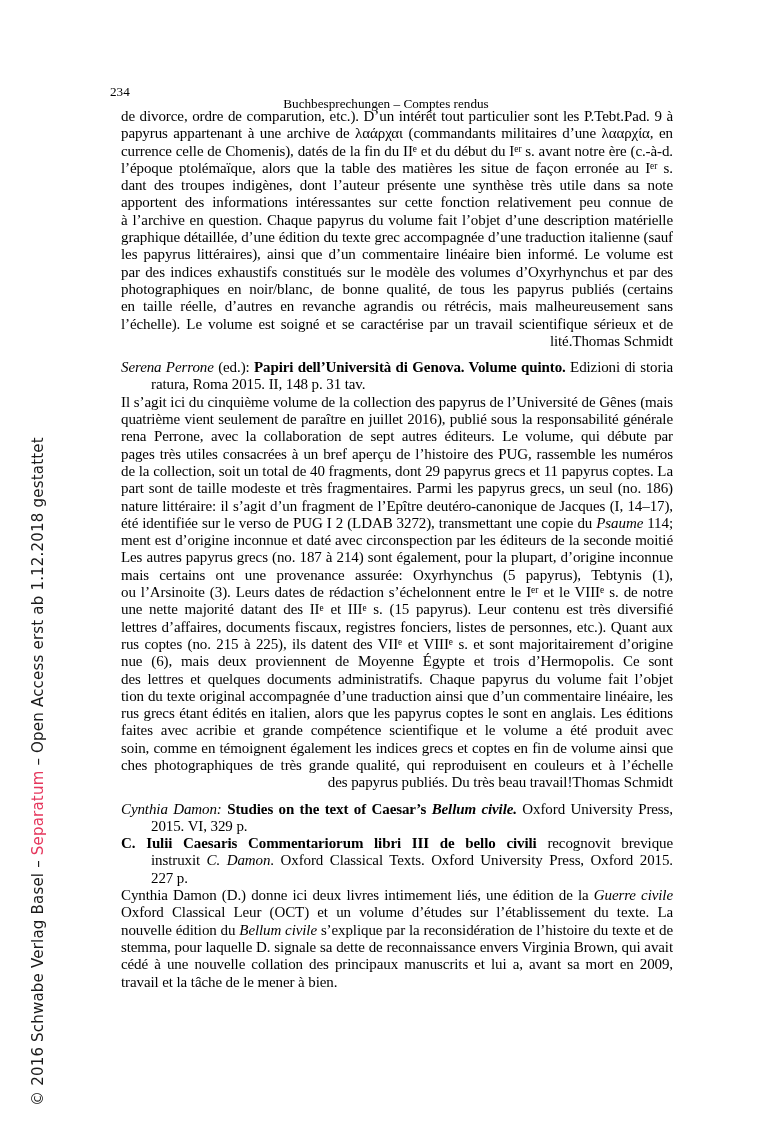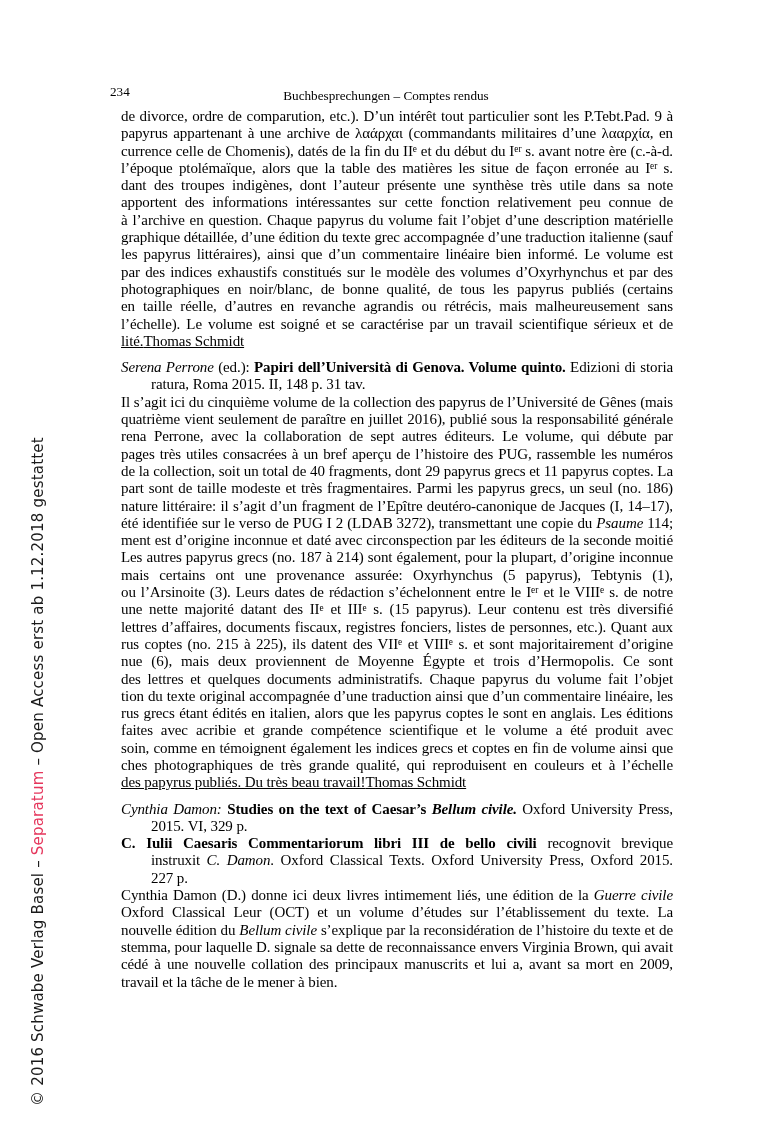--- a/index.html
+++ b/index.html
@@ -3,34 +3,34 @@
 <meta charset="utf-8">
 <style>
   html,body{margin:0;padding:0;}
   body{
     width:770px;height:1131px;position:relative;background:#ffffff;
     font-family:"Liberation Serif", serif;color:#000;overflow:hidden;
   }
   .page{position:absolute;inset:0;}
   .running-head-row{position:absolute;top:84px;left:110px;width:552px;height:18px;font-size:13.2px;}
   .page-number{position:absolute;left:0;top:0;}
-  .running-head{position:absolute;left:0;right:0;text-align:center;top:4px;}
+  .running-head{position:absolute;left:0;right:0;text-align:center;top:12px;}
   .text-column{
     position:absolute;left:121px;top:108px;width:552px;
     font-size:15px;line-height:17.3px;letter-spacing:-0.1px;
   }
   .block{margin:0;}
   .block.cite{margin-top:9px;}
   .block.cite + .block.cite{margin-top:0;}
   .line{height:17.3px;overflow:hidden;}
   .line.j{text-align:justify;text-align-last:justify;}
   .line.ji{text-align:justify;text-align-last:justify;padding-left:30px;}
   .line.s{text-align:left;}
   .line.si{text-align:left;padding-left:30px;}
-  .line.sig{display:flex;justify-content:flex-start;text-decoration:underline;}
+  .line.sig{display:flex;justify-content:flex-end;}
   .it{font-style:italic;}
   .bd{font-weight:bold;}
   .bdit{font-weight:bold;font-style:italic;}
   .sup{font-size:0.62em;position:relative;top:-0.4em;letter-spacing:0;}
   .sidebar{
     position:absolute;left:29px;top:1106px;transform-origin:0 0;transform:rotate(-90deg);
     white-space:nowrap;font-family:"DejaVu Sans", sans-serif;font-size:15px;
     letter-spacing:0.2px;color:#1a1a1a;
   }
   .sidebar .red{color:#e5365c;}

